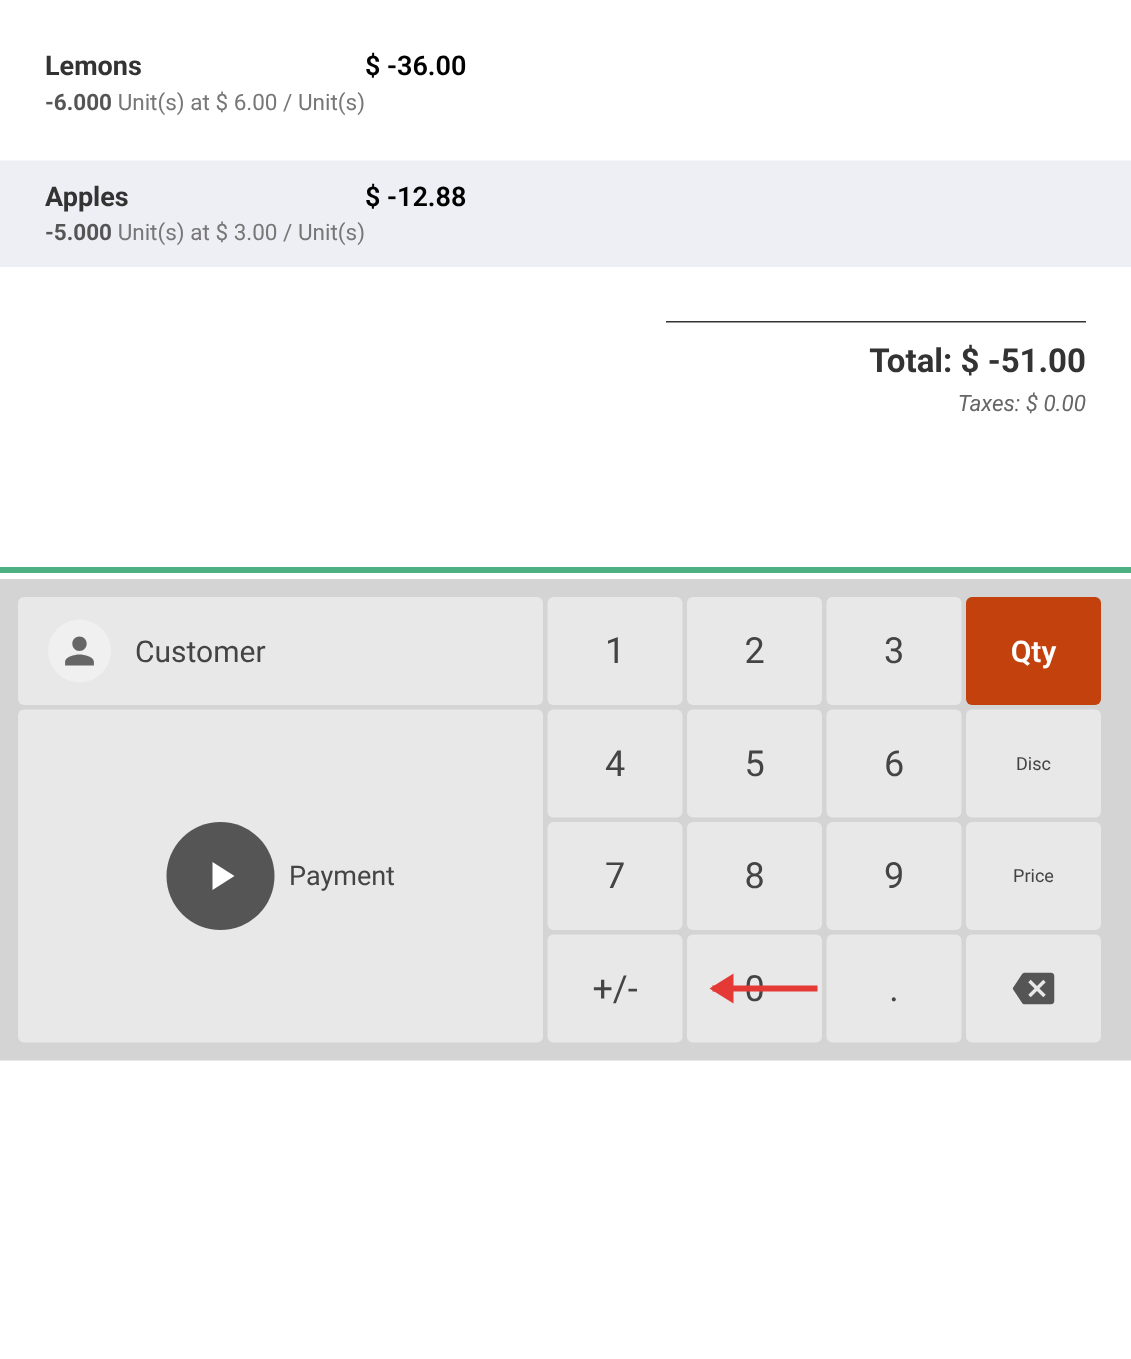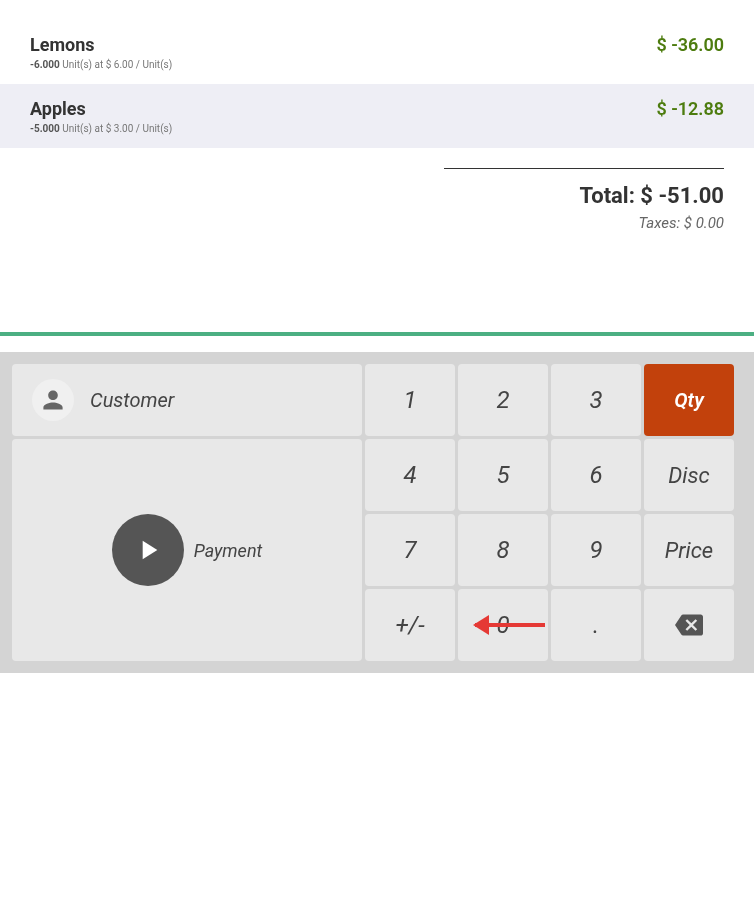--- a/index.html
+++ b/index.html
@@ -17,51 +17,50 @@
     }
 
     .receipt-area {
       padding: 20px 30px 0 30px;
       background: #ffffff;
     }
 
     .line-item {
       padding: 14px 0;
       display: flex;
-      justify-content: space-between;
       align-items: flex-start;
     }
 
     .line-item.shaded {
       background: #eeeef5;
-      margin: 0 -30px;
+      margin: 16px -30px;
       padding: 14px 30px;
     }
 
     .item-name {
       font-size: 18px;
       font-weight: 700;
       color: #333333;
     }
 
     .item-detail {
-      font-size: 10px;
+      font-size: 15px;
       color: #777777;
       margin-top: 4px;
     }
 
     .item-detail strong {
       font-weight: 700;
       color: #555555;
     }
 
     .item-price {
       font-size: 18px;
       font-weight: 600;
-      color: #4d7c0f;
+      color: #000000;
       white-space: nowrap;
     }
 
     .totals-section {
       padding: 20px 30px;
       text-align: right;
       margin-left: 20px;
     }
 
     .totals-divider {
@@ -88,22 +87,21 @@
     .green-divider {
       height: 4px;
       background: #4caf82;
       margin-top: 80px;
     }
 
     
     .numpad-container {
       background: #d4d4d4;
       padding: 12px;
-      margin-top: 16px;
-      font-style: italic;
+      margin-top: 4px;
     }
 
     .numpad-grid {
       display: grid;
       grid-template-columns: 350px 90px 90px 90px 90px;
       grid-template-rows: repeat(4, 72px);
       gap: 3px;
     }
 
     .customer-cell {
@@ -188,21 +186,21 @@
     }
 
     .numpad-key.green {
       background: #c2410c;
       color: white;
       font-size: 20px;
       font-weight: 600;
     }
 
     .numpad-key.label-key {
-      font-size: 22px;
+      font-size: 12px;
       color: #444444;
     }
 
     .numpad-key.backspace {
       font-size: 22px;
     }
   </style>
 </head>
 <body>
 

